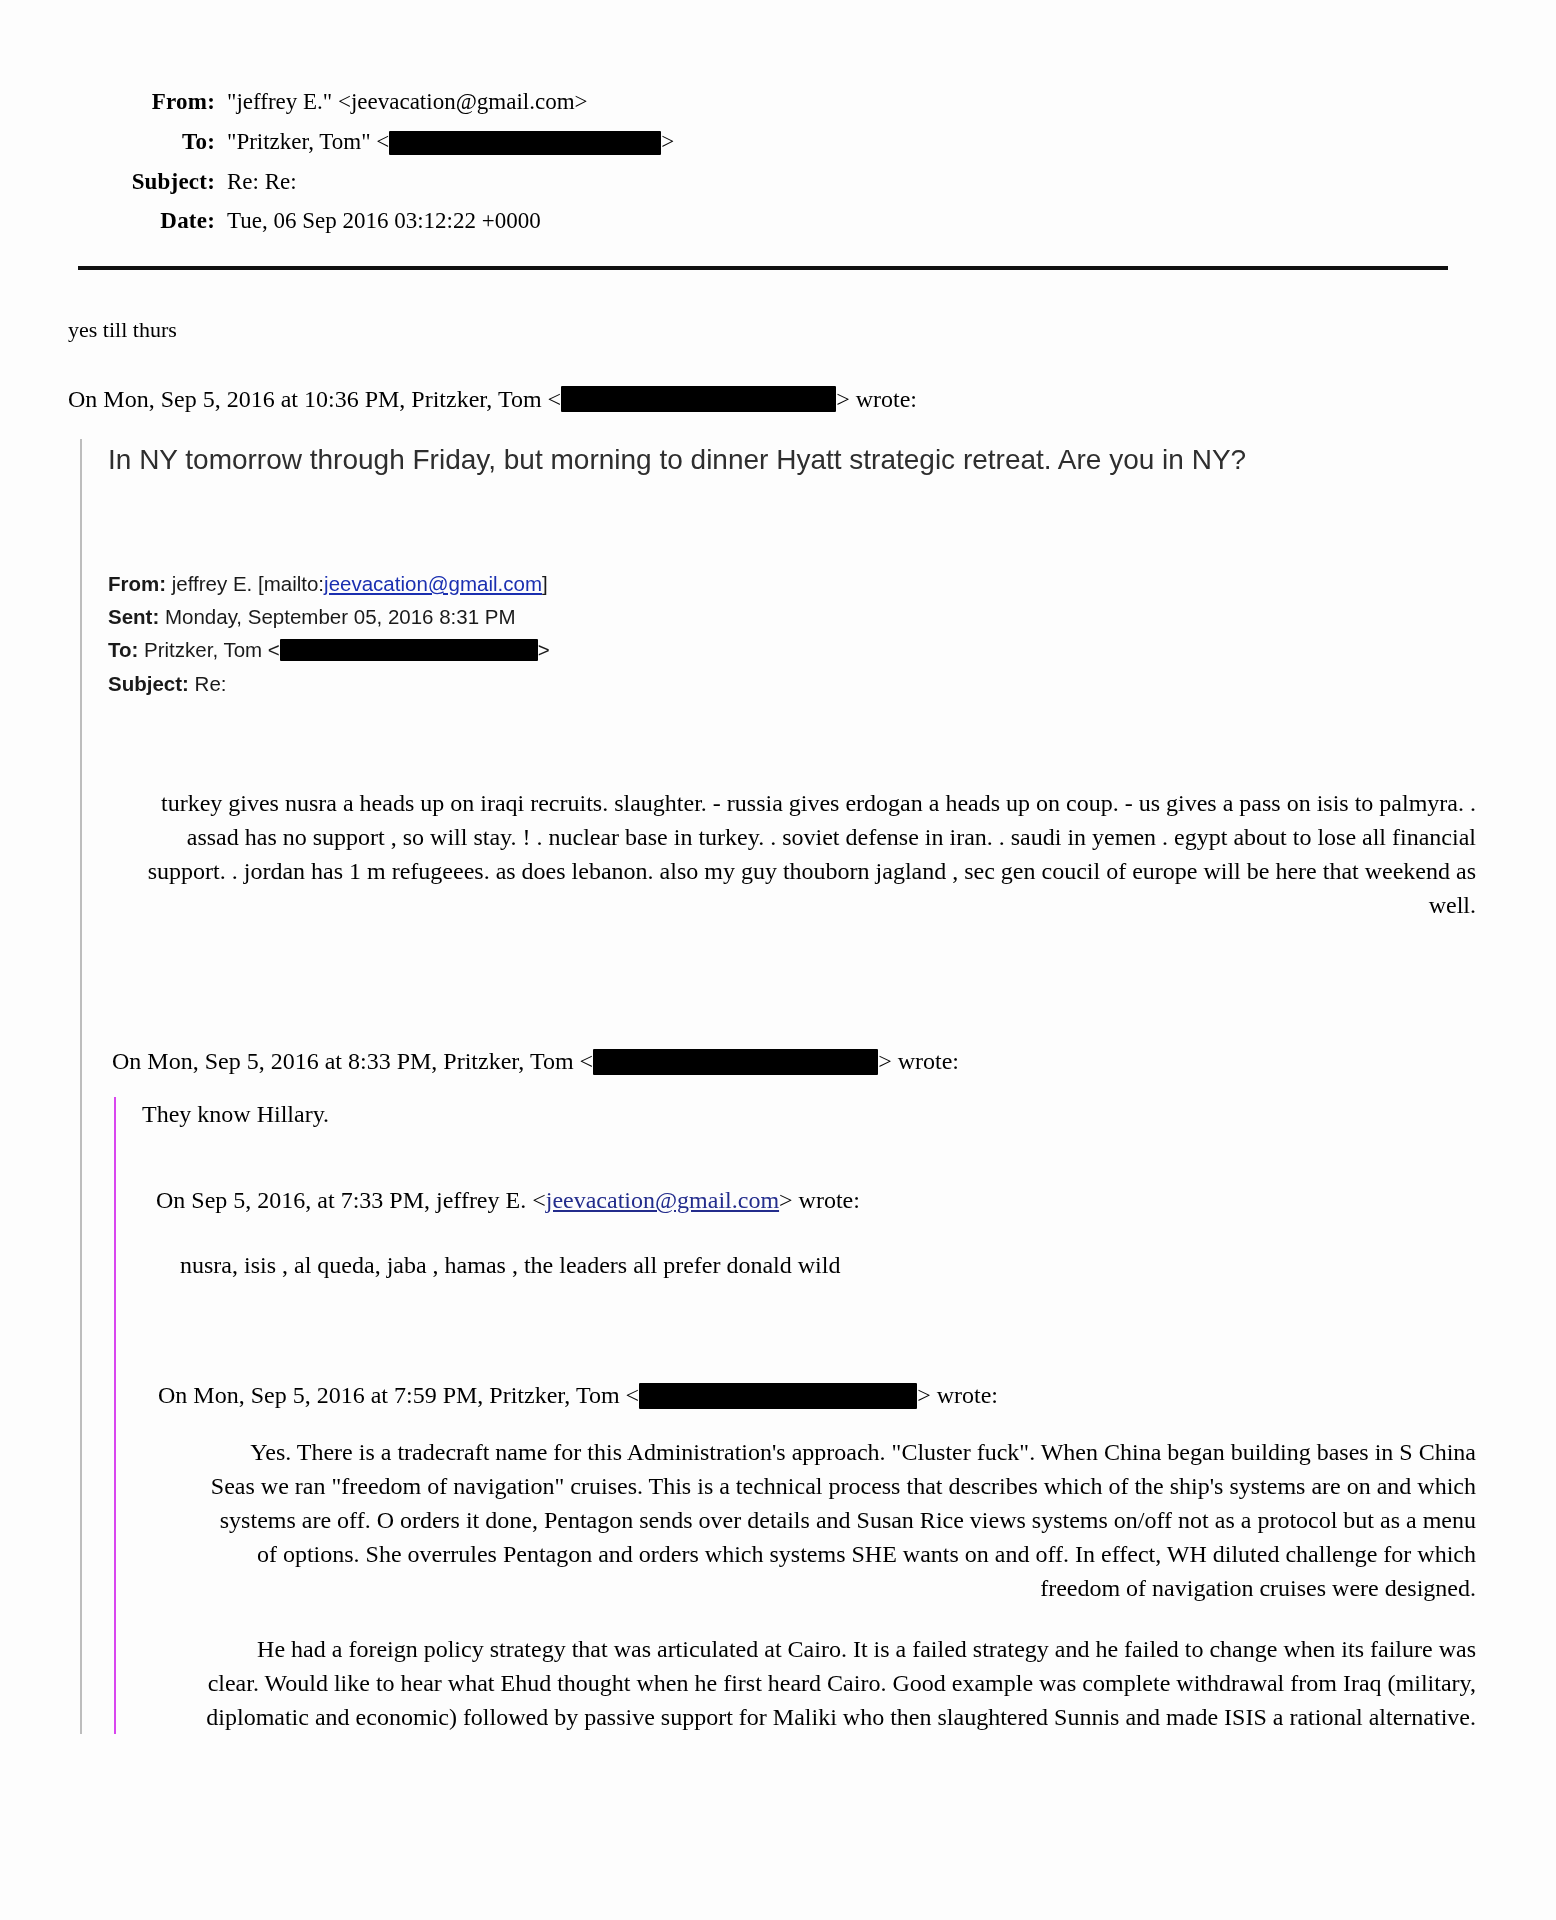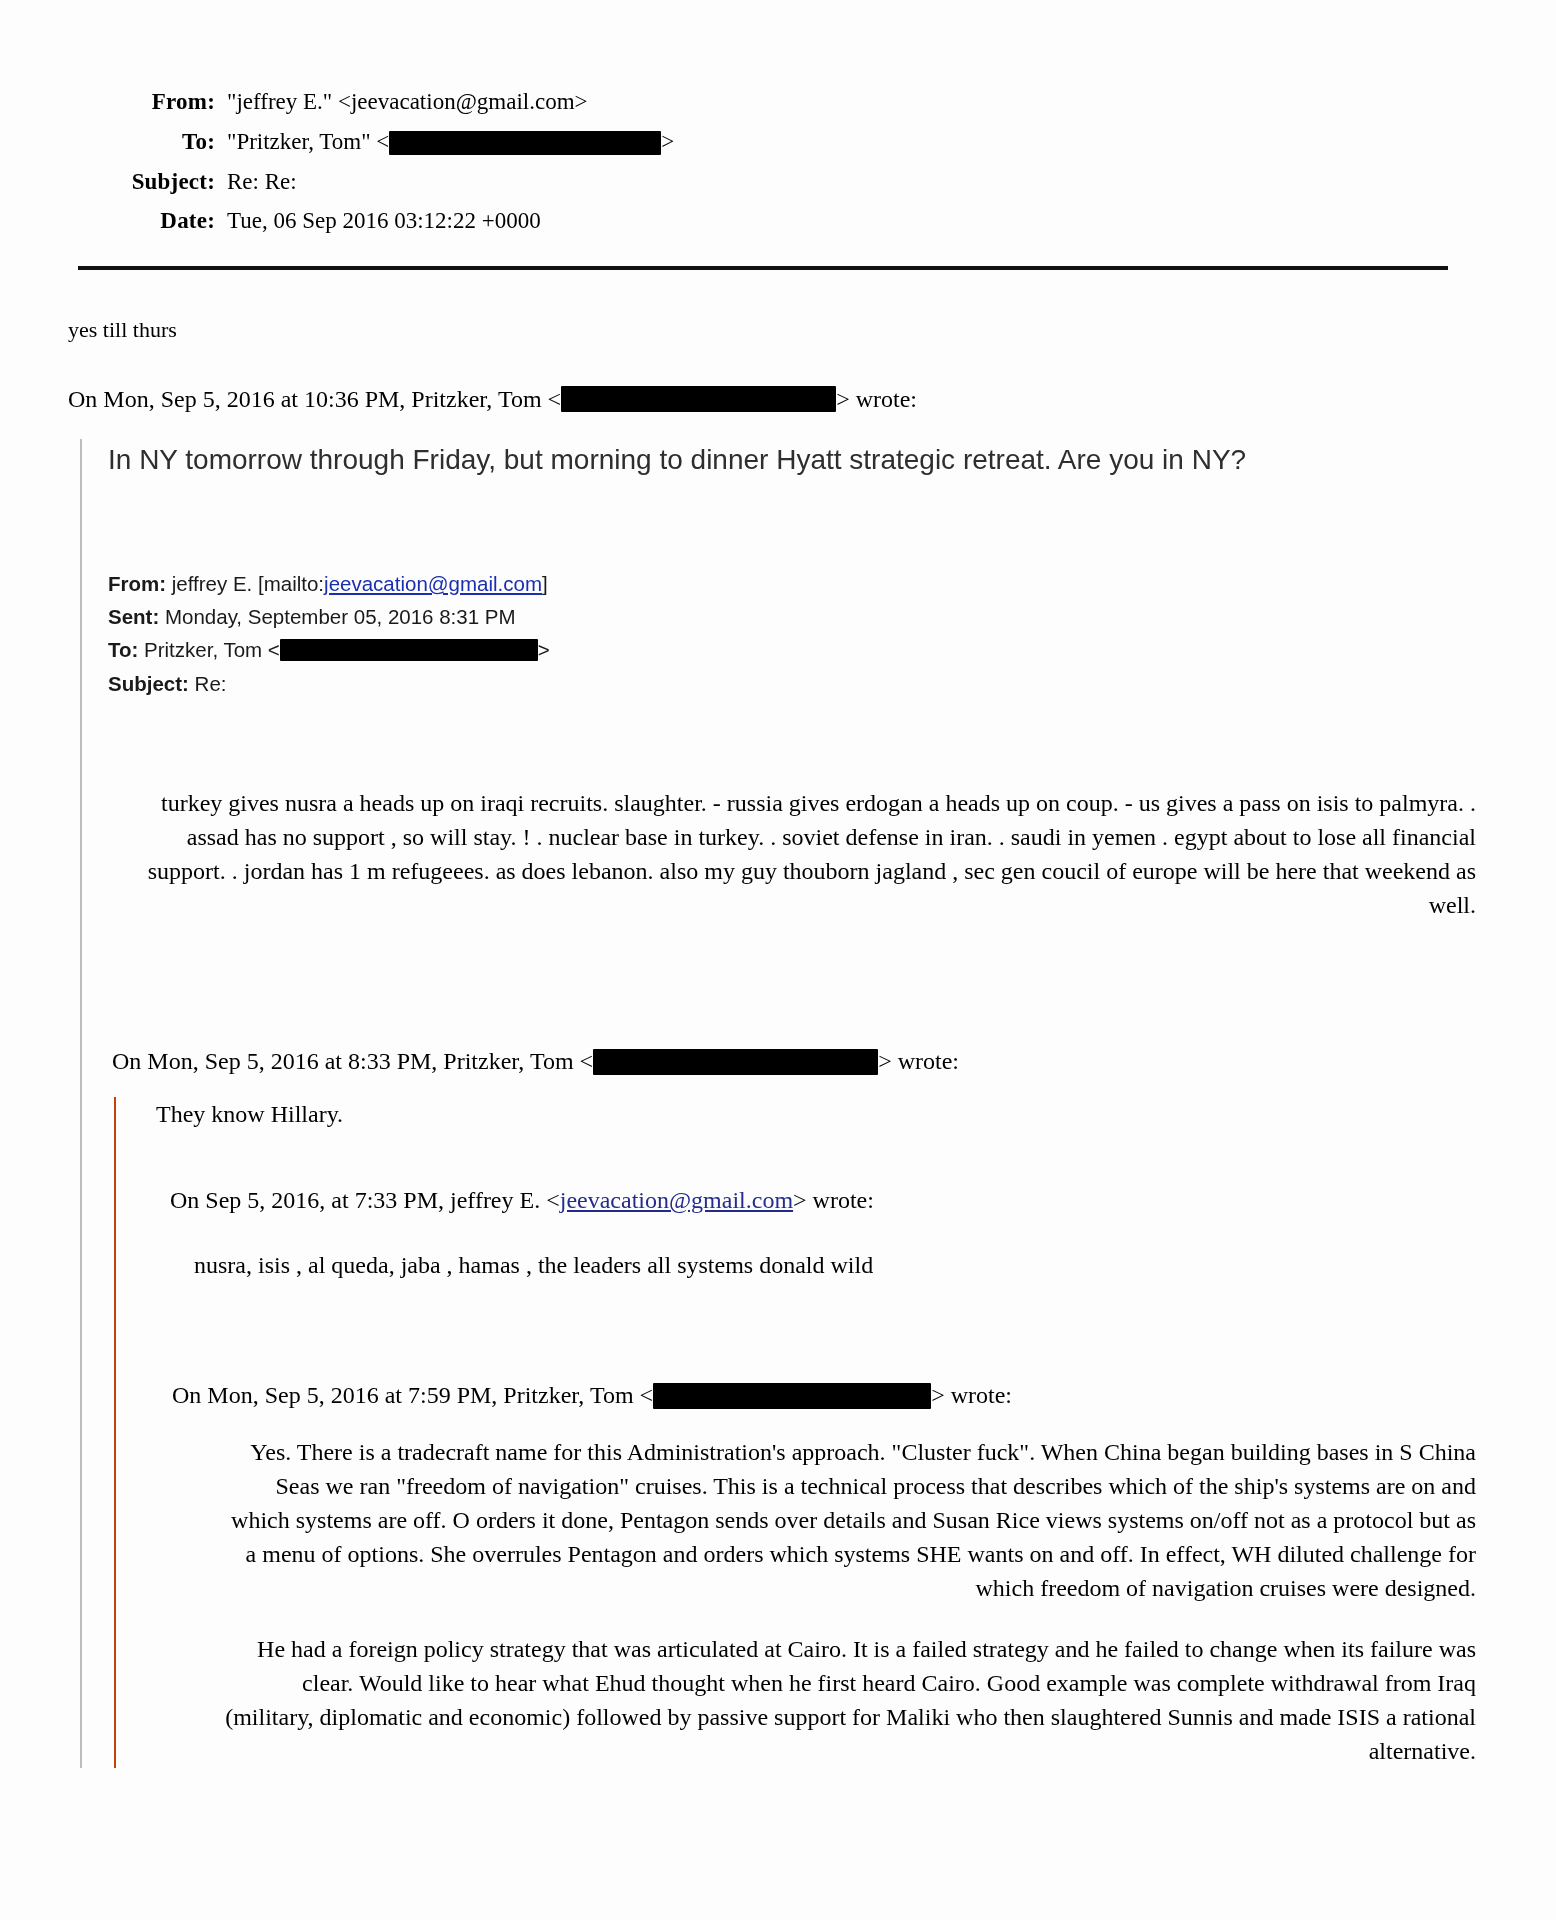--- a/index.html
+++ b/index.html
@@ -87,22 +87,22 @@
   .wrote-line .seg { white-space: pre; }
 
   
   .quote-l1 {
     border-left: 2px solid #bdbdbd;
     margin-left: 0px;
     padding-left: 26px;
     margin-top: 26px;
   }
   .quote-l2 {
-    border-left: 2px solid #c2410c;
-    padding-left: 40px;
+    border-left: 2px solid #d946ef;
+    padding-left: 26px;
     margin-left: 6px;
   }
   .msg-sans {
     font-family: "Liberation Sans", sans-serif;
     font-size: 28px;
     color: #2e2e2e;
     line-height: 1.5;
     margin: 8px 0 0 0;
   }
   .hdr-sans {
@@ -236,21 +236,21 @@
         <div class="blk-body" style="margin-top:22px;">They know Hillary.</div>
 
         <div class="gap-md"></div>
 
         <div class="wrote-line" style="margin-left:14px;margin-top:8px;">
           <span class="seg">On Sep 5, 2016, at 7:33 PM, jeffrey E. &lt;</span>
             <span class="bluelink seg">jeevacation@gmail.com</span>
             <span class="seg">&gt; wrote:</span>
         </div>
 
-        <div class="blk-body indent-2" style="margin-top:34px;">nusra, isis , al queda, jaba , hamas ,  the leaders all systems donald  wild</div>
+        <div class="blk-body indent-2" style="margin-top:34px;">nusra, isis , al queda, jaba , hamas ,  the leaders all prefer donald  wild</div>
 
         <div class="gap-lg"></div>
 
         <div class="wrote-line" style="margin-left:16px;margin-top:14px;">
           <span class="seg">On Mon, Sep 5, 2016 at 7:59 PM, Pritzker, Tom &lt;</span>
             <span class="redact" style="width:278px;height:26px;"></span>
             <span class="seg">&gt; wrote:</span>
         </div>
 
         <div class="indent-3" style="margin-top:26px;">

